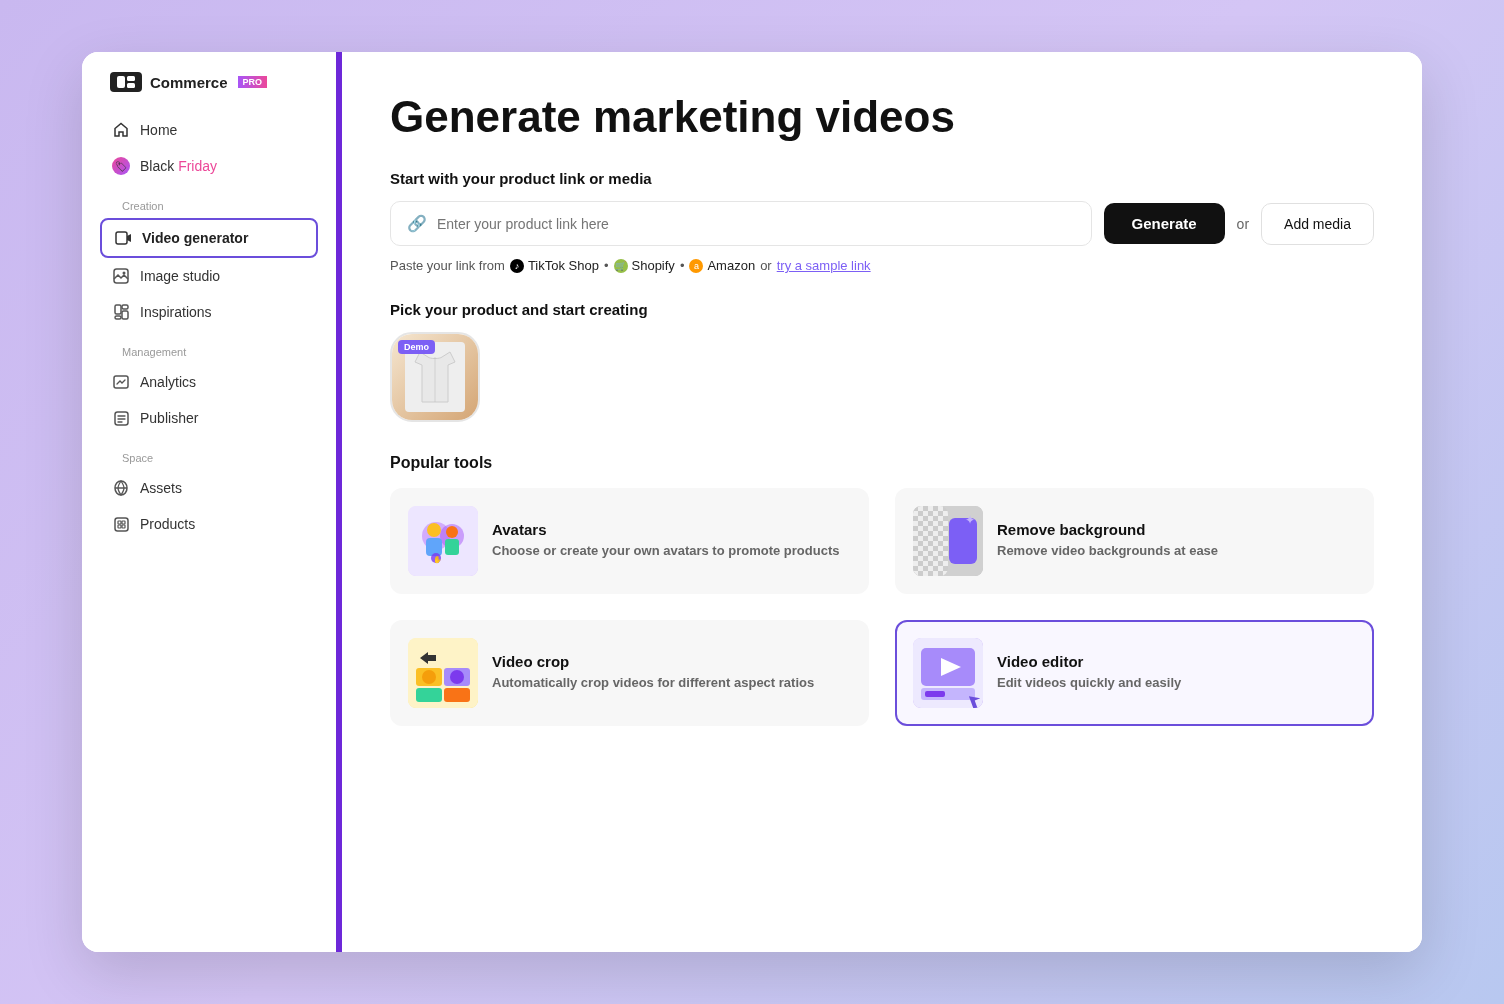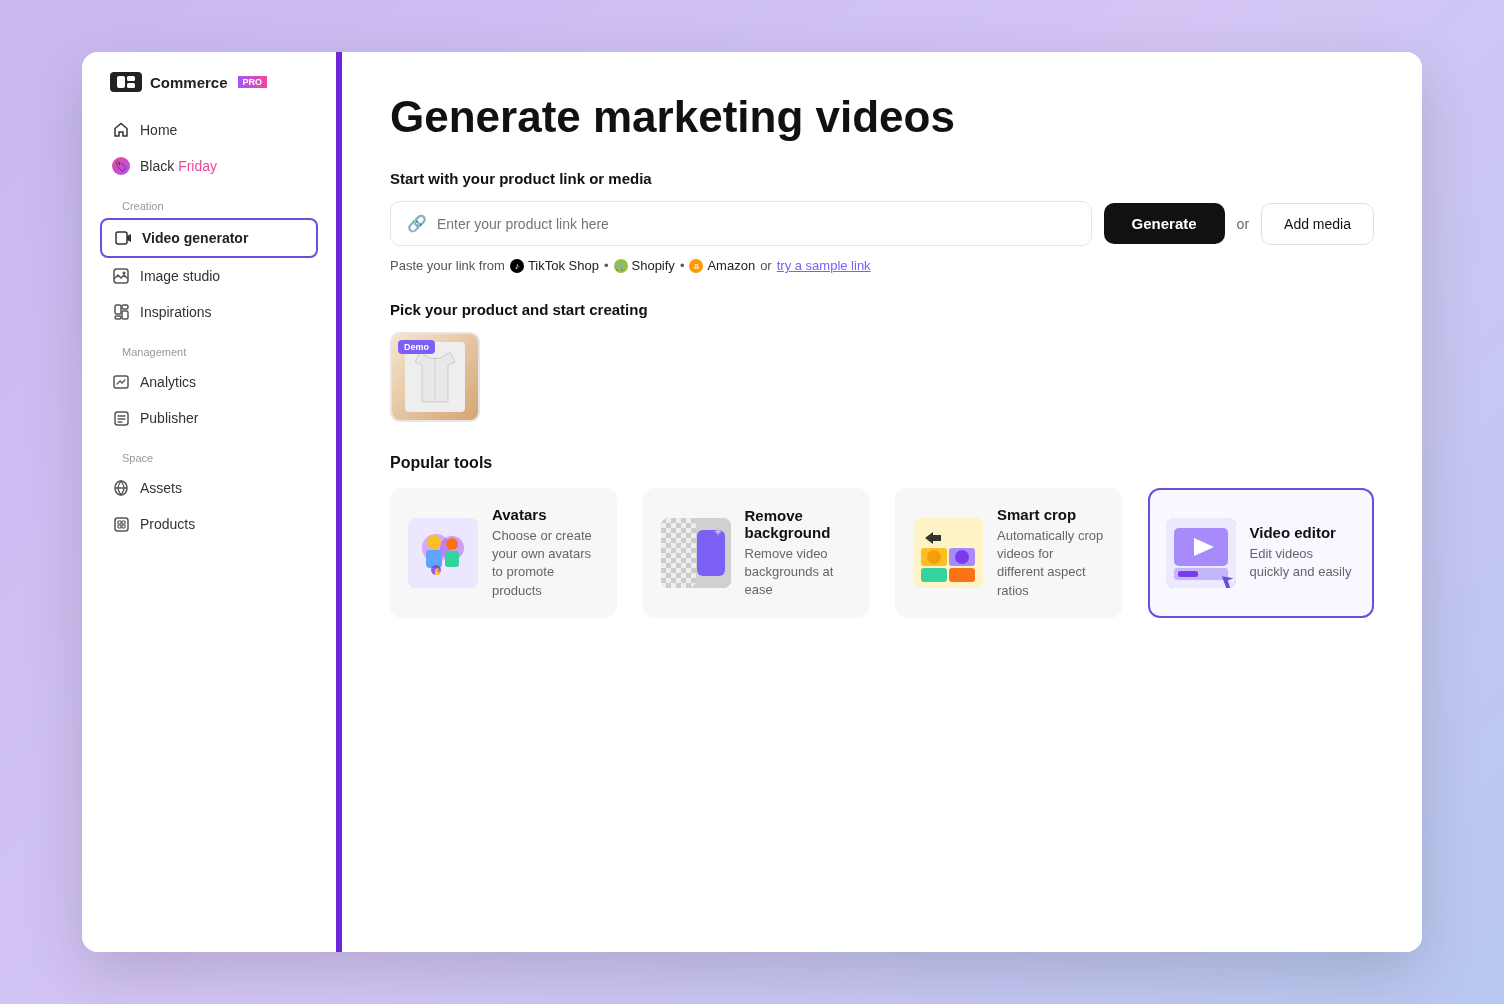--- a/index.html
+++ b/index.html
@@ -209,21 +209,21 @@
     }
     .tiktok-dot { background: #000; color: #fff; }
     .shopify-dot { background: #96bf48; color: #fff; }
     .amazon-dot { background: #ff9900; color: #fff; }
     .sample-link { color: #7c5ff5; text-decoration: underline; cursor: pointer; }
     .pick-section { margin-bottom: 32px; }
     .product-card {
       position: relative;
       width: 90px;
       height: 90px;
-      border-radius: 10px;
+      border-radius: 22px;
       overflow: hidden;
       border: 2px solid #e5e5e5;
     }
     .demo-badge {
       position: absolute;
       top: 6px;
       left: 6px;
       background: #7c5ff5;
       color: #fff;
       font-size: 9px;
@@ -251,21 +251,21 @@
       justify-content: center;
     }
     .popular-tools-title {
       font-size: 16px;
       font-weight: 700;
       color: #111;
       margin-bottom: 16px;
     }
     .tools-grid {
       display: grid;
-      grid-template-columns: 1fr 1fr 1fr 1fr;
+      grid-template-columns: 1fr 1fr;
       gap: 26px;
     }
     .tool-card {
       display: flex;
       align-items: center;
       gap: 14px;
       background: #f7f7f7;
       border-radius: 12px;
       padding: 16px;
       cursor: pointer;
@@ -286,20 +286,21 @@
     .tool-info h3 {
       font-size: 15px;
       font-weight: 700;
       color: #111;
       margin-bottom: 4px;
     }
     .tool-info p {
       font-size: 13px;
       color: #666;
       line-height: 1.4;
+      font-weight: bold;
     }
     
     .avatars-img {
       background: linear-gradient(135deg, #f0e6ff, #e0d0ff);
       display: flex;
       align-items: center;
       justify-content: center;
       position: relative;
       width: 70px;
       height: 70px;
@@ -570,21 +571,21 @@
 
               <rect x="8" y="30" width="26" height="18" rx="3" fill="#fbbf24"></rect>
               <circle cx="21" cy="39" r="7" fill="#f59e0b"></circle>
               <rect x="36" y="30" width="26" height="18" rx="3" fill="#a78bfa"></rect>
               <circle cx="49" cy="39" r="7" fill="#7c3aed"></circle>
               <rect x="8" y="50" width="26" height="14" rx="3" fill="#34d399"></rect>
               <rect x="36" y="50" width="26" height="14" rx="3" fill="#f97316"></rect>
             </svg>
           </div>
           <div class="tool-info">
-            <h3>Smart crop</h3>
+            <h3>Video crop</h3>
             <p>Automatically crop videos for different aspect ratios</p>
           </div>
         </div>
 
         <div class="tool-card highlighted">
           <div class="tool-img video-editor-img">
             <svg width="70" height="70" viewBox="0 0 70 70" fill="none">
               <rect width="70" height="70" rx="8" fill="#ede9fe"></rect>
 
               <rect x="8" y="10" width="54" height="38" rx="5" fill="#a78bfa"></rect>

